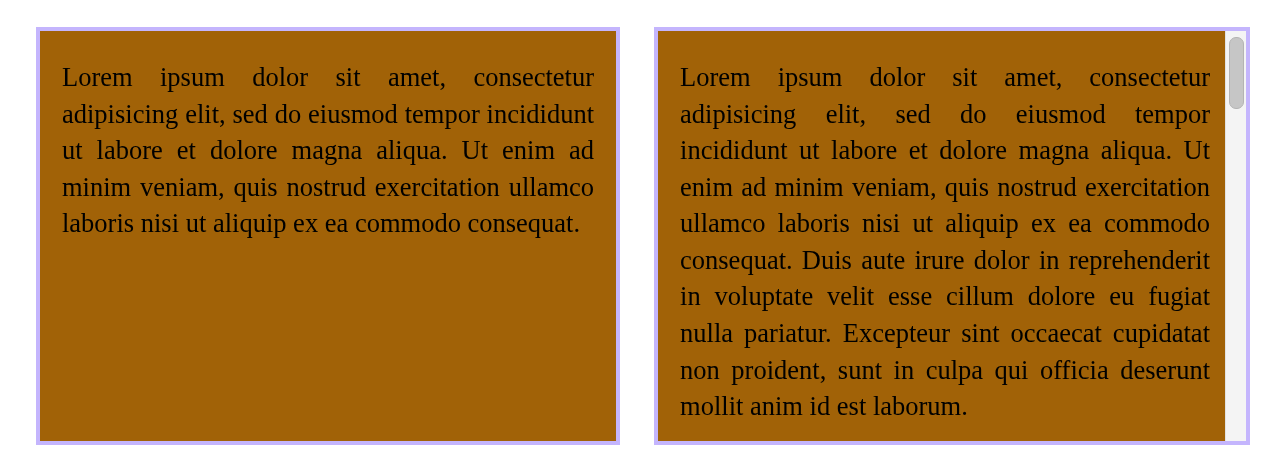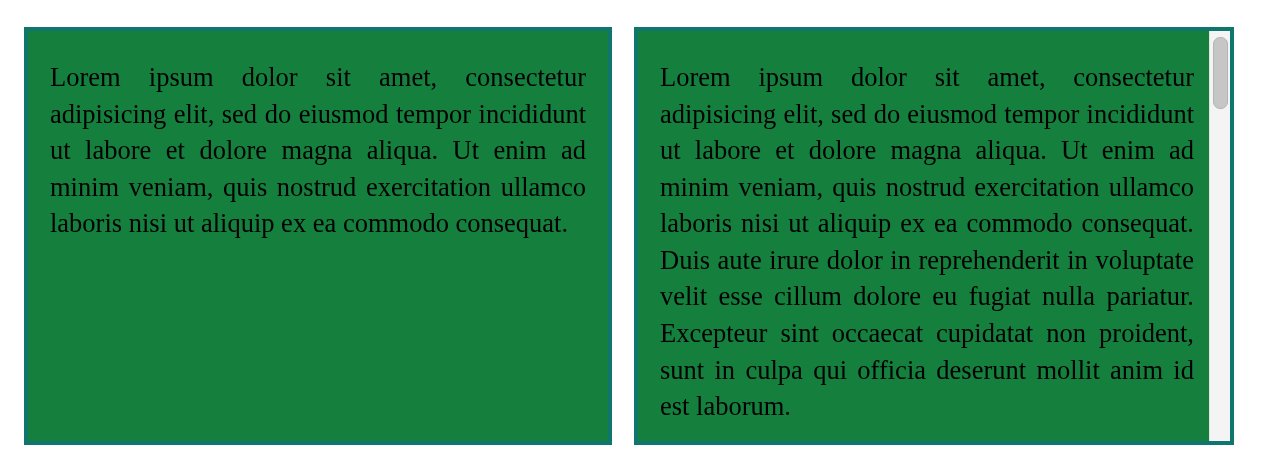--- a/index.html
+++ b/index.html
@@ -17,24 +17,25 @@
     width: 1274px;
     height: 466px;
     box-sizing: border-box;
     padding: 27px 24px 22px 24px;
     display: flex;
     gap: 22px;
     background: #ffffff;
   }
   .panel {
     box-sizing: border-box;
-    border: 4px solid #0f766e;
-    background: #15803d;
+    border: 4px solid #c4b5fd;
+    background: #a16207;
     position: relative;
     overflow: hidden;
+    margin-left: 12px;
   }
   .panel-left {
     width: 588px;
     height: 418px;
   }
   .panel-right {
     width: 600px;
     height: 418px;
   }
   .text-body {

